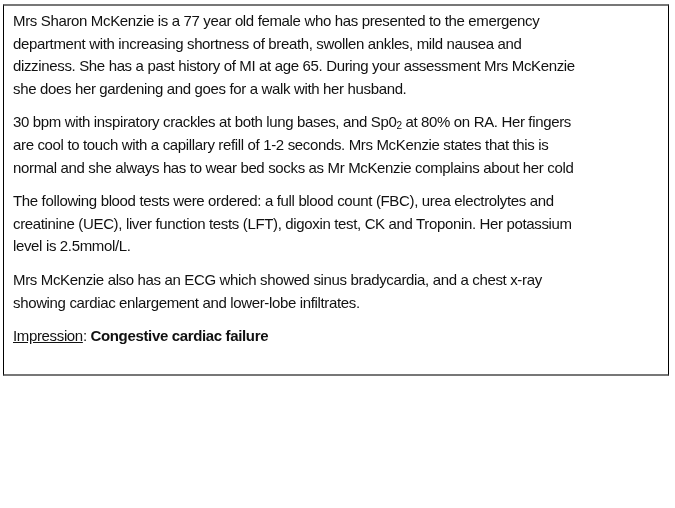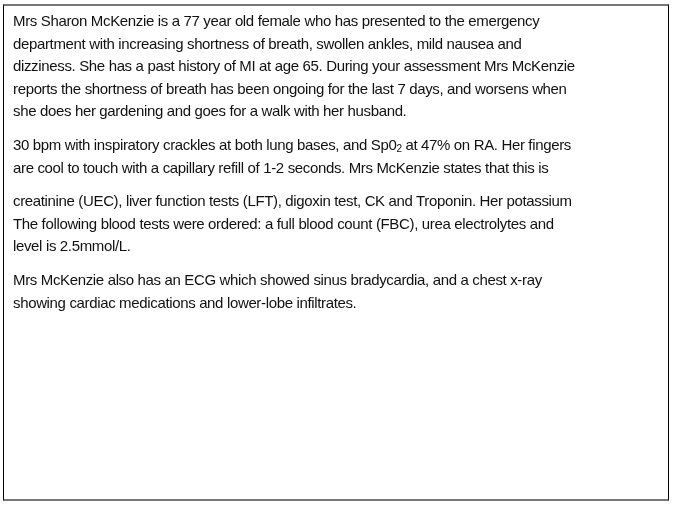--- a/index.html
+++ b/index.html
@@ -1,20 +1,20 @@
 <!DOCTYPE html>
 <html><head>
 <meta charset="utf-8">
 <style>
   html, body { margin: 0; padding: 0; background: #ffffff; }
   body { width: 675px; height: 508px; position: relative; overflow: hidden; }
   .case-box {
     position: absolute;
     left: 3px; top: 4px;
-    width: 666px; height: 497px;
+    width: 666px; height: 372px;
     border-left: 1.5px solid #000;
     border-right: 1.5px solid #000;
     border-top: 2px solid #777;
     border-bottom: 2px solid #777;
     box-sizing: border-box;
   }
   .content {
     position: absolute;
     left: 9px; top: 4px;
     width: 652px;
@@ -33,36 +33,39 @@
 </head>
 <body>
 
 <div class="case-box">
   <div class="content">
 
     <p class="para">
       <span class="line">Mrs Sharon McKenzie is a 77 year old female who has presented to the emergency</span>
       <span class="line">department with increasing shortness of breath, swollen ankles, mild nausea and</span>
       <span class="line">dizziness. She has a past history of MI at age 65. During your assessment Mrs McKenzie</span>
-      <span class="line">reports the shortness of breath has been ongoing for the last 7 days, and worsens when</span>
       <span class="line">she does her gardening and goes for a walk with her husband.</span>
     </p>
 
     <p class="para">
-      <span class="line"><span>30 bpm with inspiratory crackles at both lung bases, and Sp0</span><sub>2</sub><span> at 47% on RA. Her fingers</span></span>
+      <span class="line"><span>30 bpm with inspiratory crackles at both lung bases, and Sp0</span><sub>2</sub><span> at 80% on RA. Her fingers</span></span>
       <span class="line">are cool to touch with a capillary refill of 1-2 seconds. Mrs McKenzie states that this is</span>
+      <span class="line">normal and she always has to wear bed socks as Mr McKenzie complains about her cold</span>
     </p>
 
 
     <p class="para">
+      <span class="line">The following blood tests were ordered: a full blood count (FBC), urea electrolytes and</span>
       <span class="line">creatinine (UEC), liver function tests (LFT), digoxin test, CK and Troponin. Her potassium</span>
-      <span class="line">The following blood tests were ordered: a full blood count (FBC), urea electrolytes and</span>
       <span class="line">level is 2.5mmol/L.</span>
     </p>
 
     <p class="para">
       <span class="line">Mrs McKenzie also has an ECG which showed sinus bradycardia, and a chest x-ray</span>
-      <span class="line">showing cardiac medications and lower-lobe infiltrates.</span>
+      <span class="line">showing cardiac enlargement and lower-lobe infiltrates.</span>
     </p>
 
+    <p class="para">
+      <span class="line"><span class="underline">Impression</span><span>: </span><span class="bold">Congestive cardiac failure</span></span>
+    </p>
 
   </div>
 </div>
 
 </body></html>

